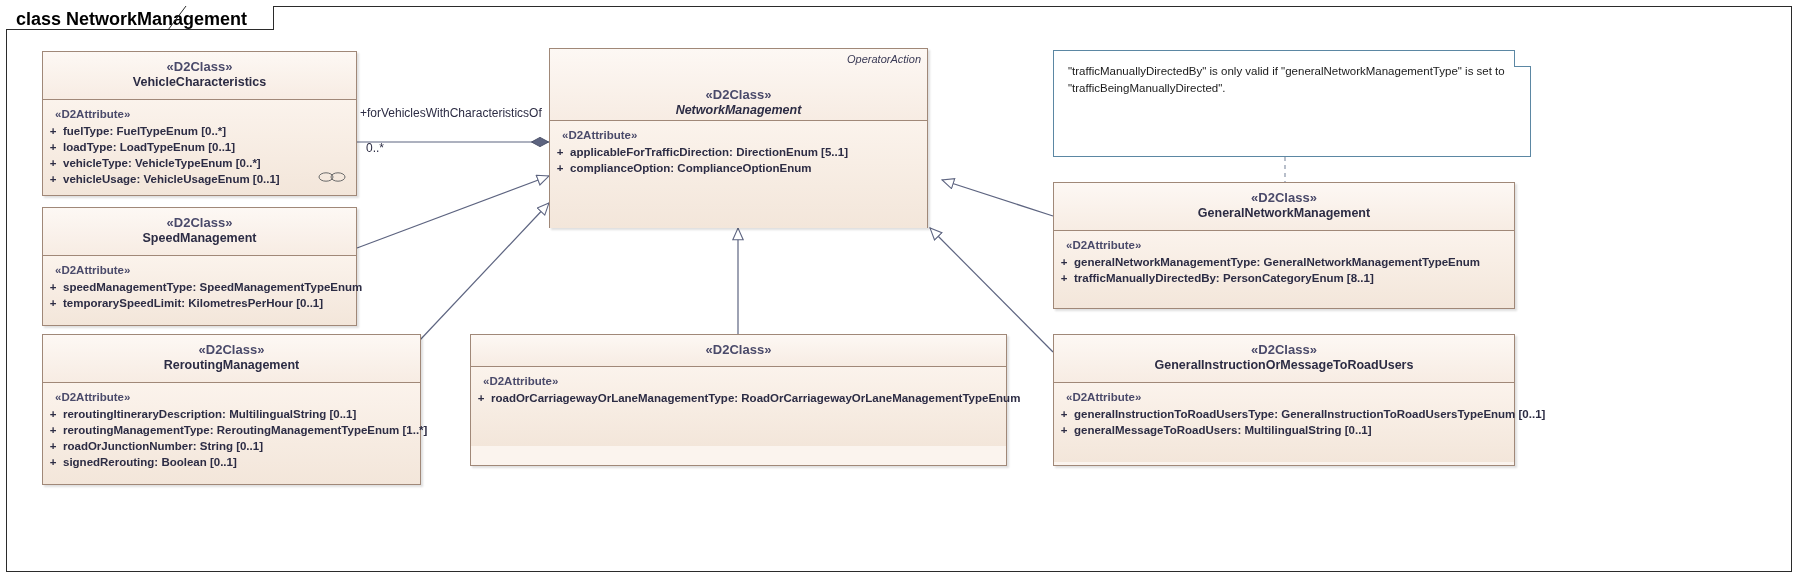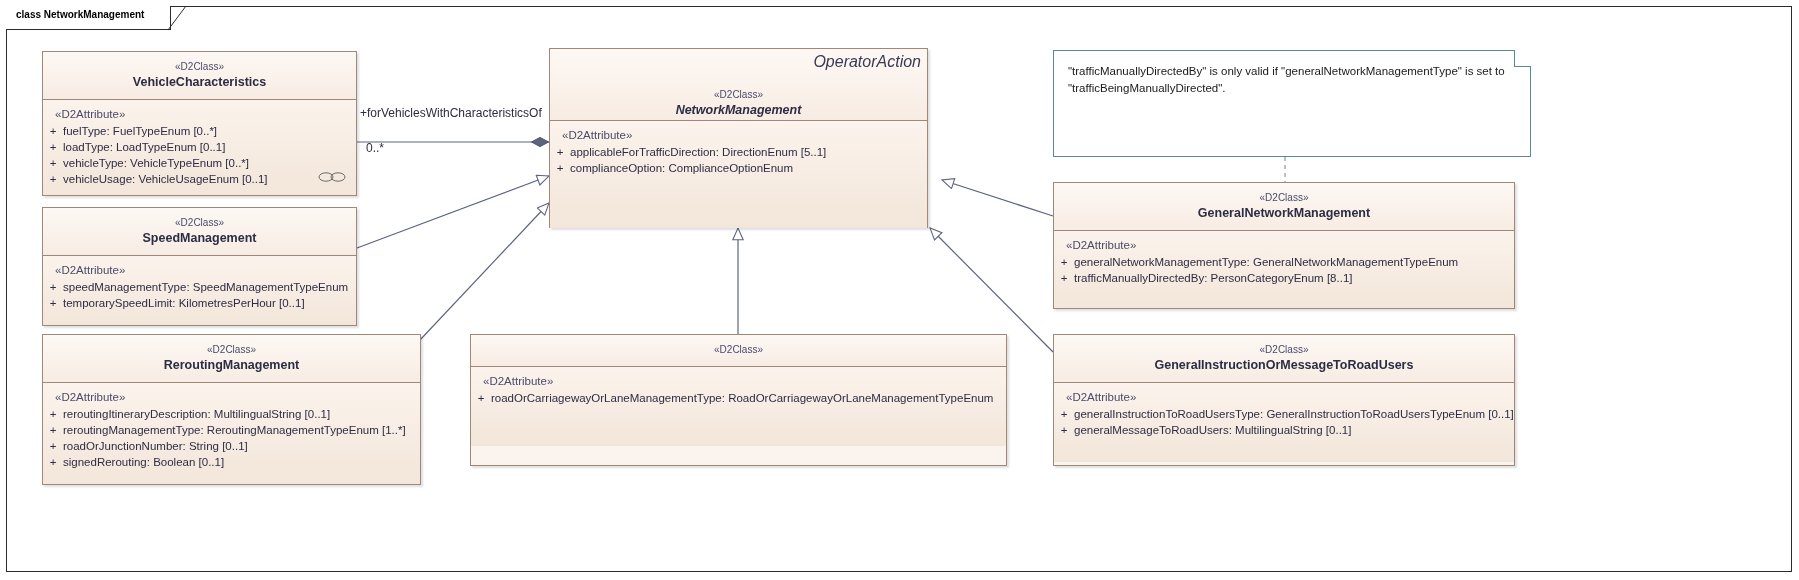--- a/index.html
+++ b/index.html
@@ -29,21 +29,21 @@
   #frame-tab {
     position: absolute;
     left: 6px;
     top: 6px;
     height: 24px;
     box-sizing: border-box;
     border-right: 1px solid #2b2b2b;
     border-bottom: 1px solid #2b2b2b;
     background: #ffffff;
     padding: 3px 26px 3px 10px;
-    font-size: 10px;
+    font-size: 18px;
     font-weight: bold;
     color: #000000;
     white-space: nowrap;
     z-index: 6;
   }
   #frame-tab-corner {
     position: absolute;
     top: 6px;
     height: 24px;
     width: 20px;
@@ -62,48 +62,50 @@
   }
   .uml-header {
     position: relative;
     box-sizing: border-box;
     border-bottom: 1px solid #a08878;
     background: linear-gradient(180deg,#fdf8f4 0%, #f7ece3 100%);
     text-align: center;
     padding: 7px 8px 9px 8px;
   }
   .stereotype {
-    font-size: 10px;
+    font-size: 13px;
     color: #4a4a6a;
     line-height: 15px;
     white-space: nowrap;
+    font-weight: bold;
   }
   .cls-name {
     font-size: 12.5px;
     font-weight: bold;
     color: #2c2c44;
     line-height: 16px;
     white-space: nowrap;
   }
   .cls-name.abstract {
     font-style: italic;
   }
   .parent-tag {
     position: absolute;
     right: 6px;
     top: 4px;
-    font-size: 16px;
+    font-size: 11px;
     font-style: italic;
     color: #3a3a55;
     white-space: nowrap;
   }
   .uml-body {
     box-sizing: border-box;
     padding: 6px 16px 8px 0;
     background: linear-gradient(180deg,#fbf3ec 0%, #f3e6da 100%);
+    font-weight: bold;
   }
   .attr-stereotype {
     font-size: 11.5px;
     color: #4a4a6a;
     padding-left: 12px;
     line-height: 17px;
     white-space: nowrap;
   }
   .attr-row {
     display: flex;

